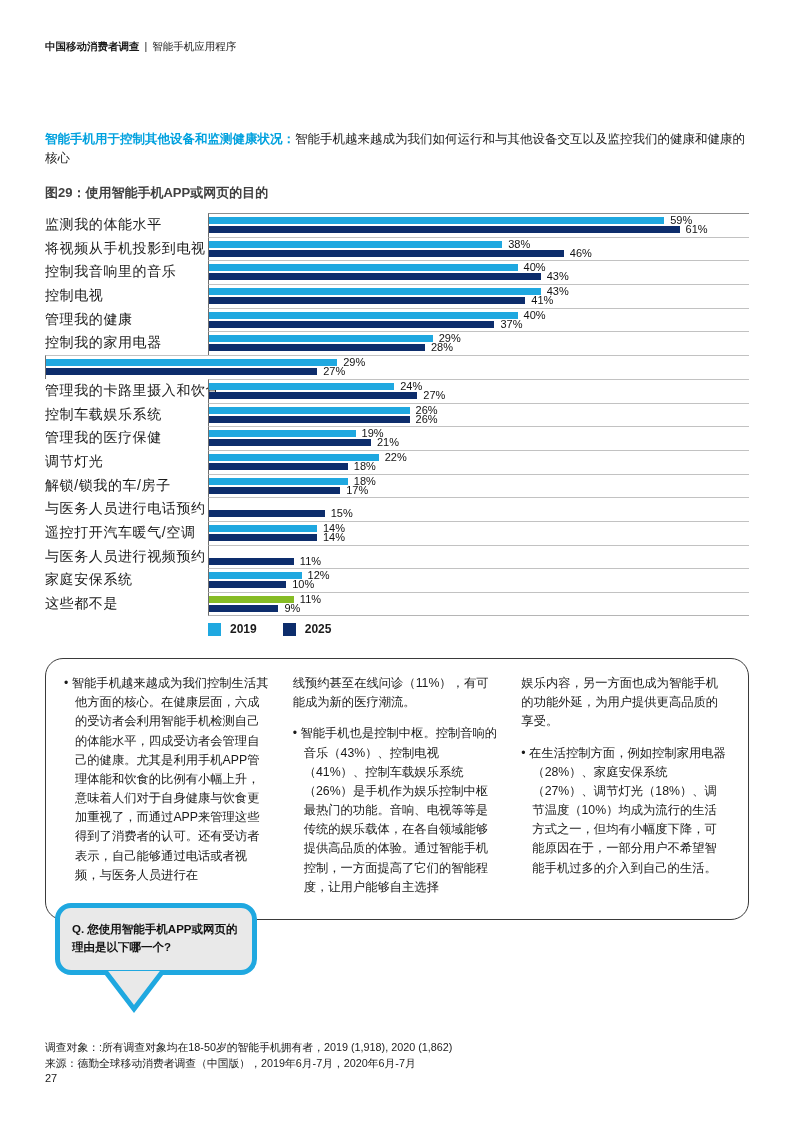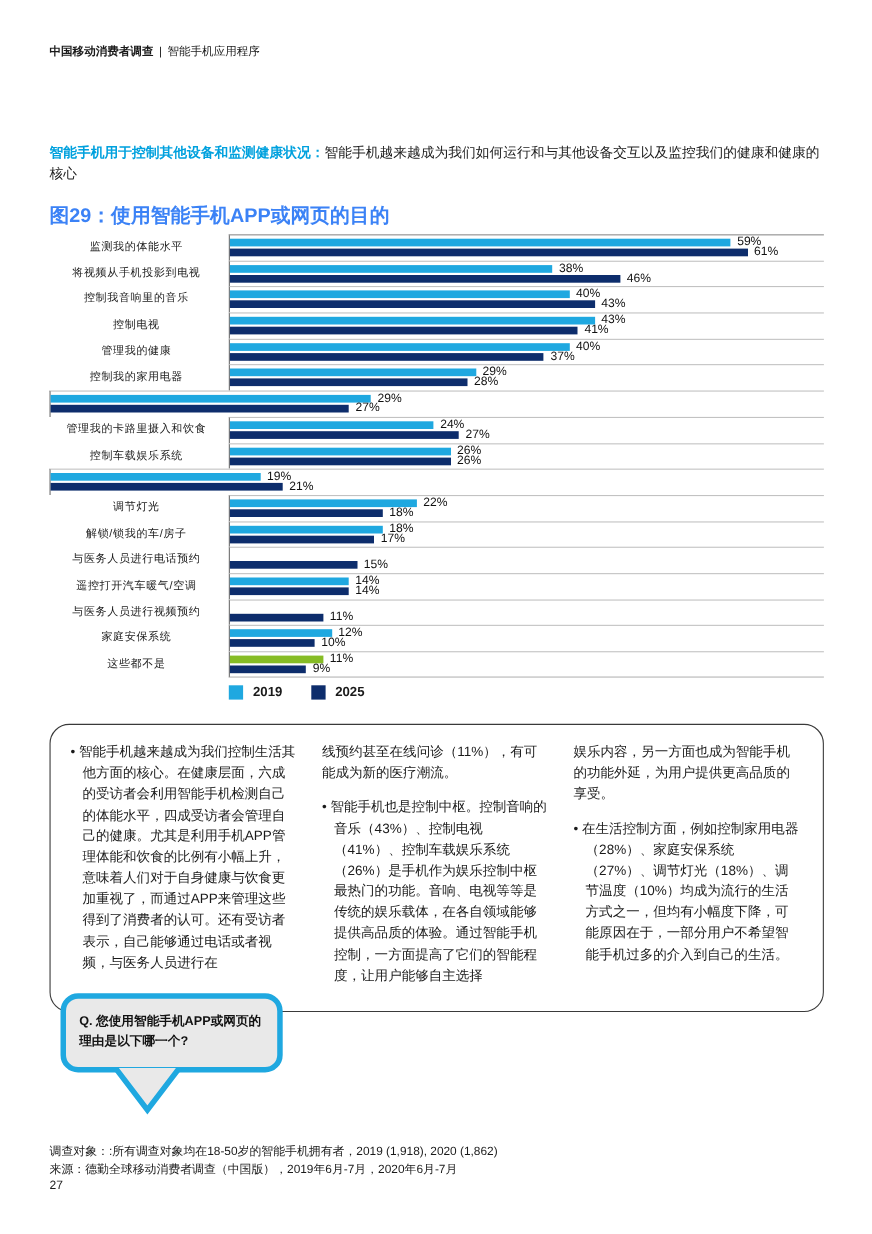--- a/index.html
+++ b/index.html
@@ -9,26 +9,26 @@
   
   .header{position:absolute;left:45px;top:40px;font-size:10.5px;white-space:nowrap;}
   .hb{font-weight:700;}
   .hsep{margin:0 5px;font-weight:400;}
 
   
   .intro{position:absolute;left:45px;top:130px;width:707px;font-size:12.5px;line-height:1.55;margin:0;}
   .lead{color:#00A1DE;font-weight:700;}
 
   
-  .figtitle{position:absolute;left:45px;top:184px;font-size:18px;font-weight:700;margin:0;color:#3b82f6;}
+  .figtitle{position:absolute;left:45px;top:184px;font-size:13px;font-weight:700;margin:0;color:#404040;}
 
   
   .chart{position:absolute;left:45px;top:213px;width:704px;}
   .crow{display:flex;height:23.7px;}
-  .clabel{width:163px;padding-right:5px;box-sizing:border-box;text-align:center;font-size:10px;
+  .clabel{width:163px;padding-right:5px;box-sizing:border-box;text-align:left;font-size:14px;
           letter-spacing:0.6px;color:#1a1a1a;line-height:23px;white-space:nowrap;}
   .cplot{flex:1;border-top:1px solid #c2c2c2;border-left:1px solid #6e6e6e;padding-top:3px;box-sizing:border-box;}
   .crow.first .cplot{border-top-color:#8d8d8d;}
   .crow.last .cplot{border-bottom:1px solid #b5b5b5;}
   .bline{display:flex;align-items:center;height:7px;margin-bottom:2px;}
   .bar{height:7px;flex:0 0 auto;}
   .bval{font-size:11px;margin-left:6px;color:#111;line-height:1;white-space:nowrap;}
 
   
   .legend{position:absolute;left:208px;top:622px;display:flex;align-items:center;font-size:12px;font-weight:bold;}
@@ -180,20 +180,21 @@
             <div class="bar" style="width: 37.1429%; background: rgb(31, 168, 224);"></div>
             <span class="bval">26%</span>
           </div>
           <div class="bline">
             <div class="bar" style="width: 37.1429%; background: rgb(13, 45, 108);"></div>
             <span class="bval">26%</span>
           </div>
         </div>
       </div>
       <div class="crow">
+        <div class="clabel">管理我的医疗保健</div>
         <div class="cplot">
           <div class="bline">
             <div class="bar" style="width: 27.1429%; background: rgb(31, 168, 224);"></div>
             <span class="bval">19%</span>
           </div>
           <div class="bline">
             <div class="bar" style="width: 30%; background: rgb(13, 45, 108);"></div>
             <span class="bval">21%</span>
           </div>
         </div>

